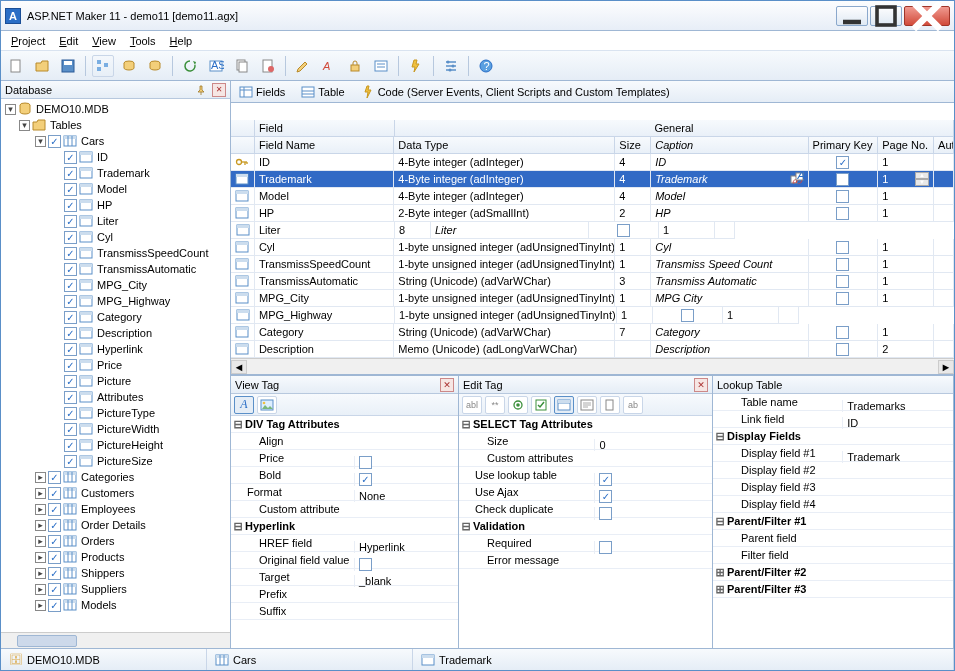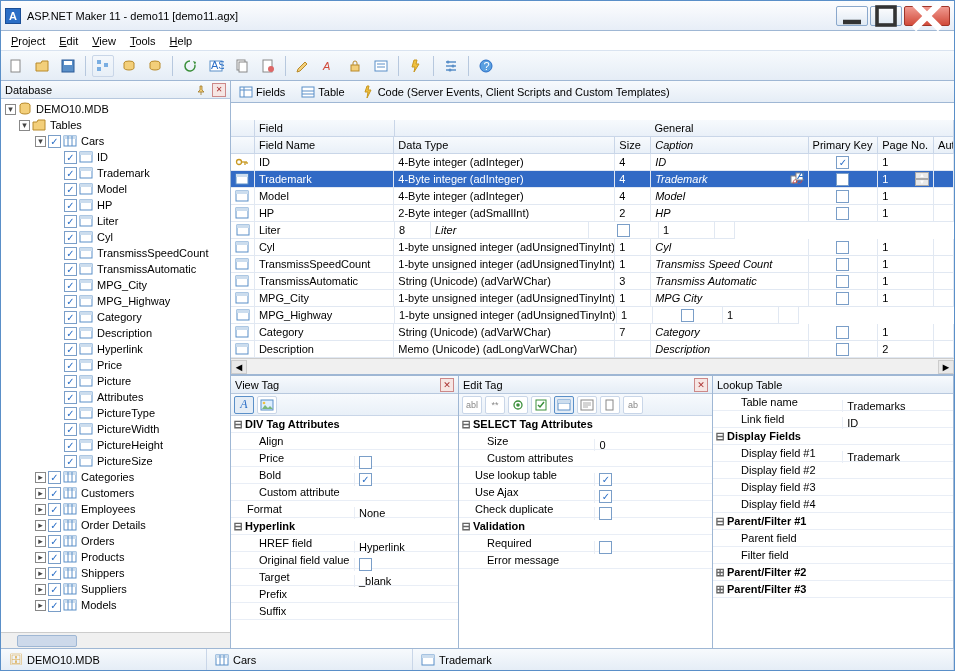--- a/index.html
+++ b/index.html
@@ -929,27 +929,27 @@
             </div>
           <div class="prow">
               <span class="exp"></span>
               <span class="pk" style="padding-left:14px">Bold</span>
               <span class="pv">
                 <span class="pchk">✓</span>
               </span>
             </div>
           <div class="prow">
               <span class="exp"></span>
-              <span class="pk" style="padding-left:14px">Custom attribute</span>
-              <span class="pv"></span>
-            </div>
-          <div class="prow">
-              <span class="exp"></span>
               <span class="pk">Format</span>
               <span class="pv">None</span>
+            </div>
+          <div class="prow">
+              <span class="exp"></span>
+              <span class="pk" style="padding-left:14px">Custom attribute</span>
+              <span class="pv"></span>
             </div>
           <div class="prow cat">
               <span class="exp">⊟</span>
               <span class="pk">Hyperlink</span>
               <span class="pv"></span>
             </div>
           <div class="prow">
               <span class="exp"></span>
               <span class="pk" style="padding-left:14px">HREF field</span>
               <span class="pv">Hyperlink</span>

